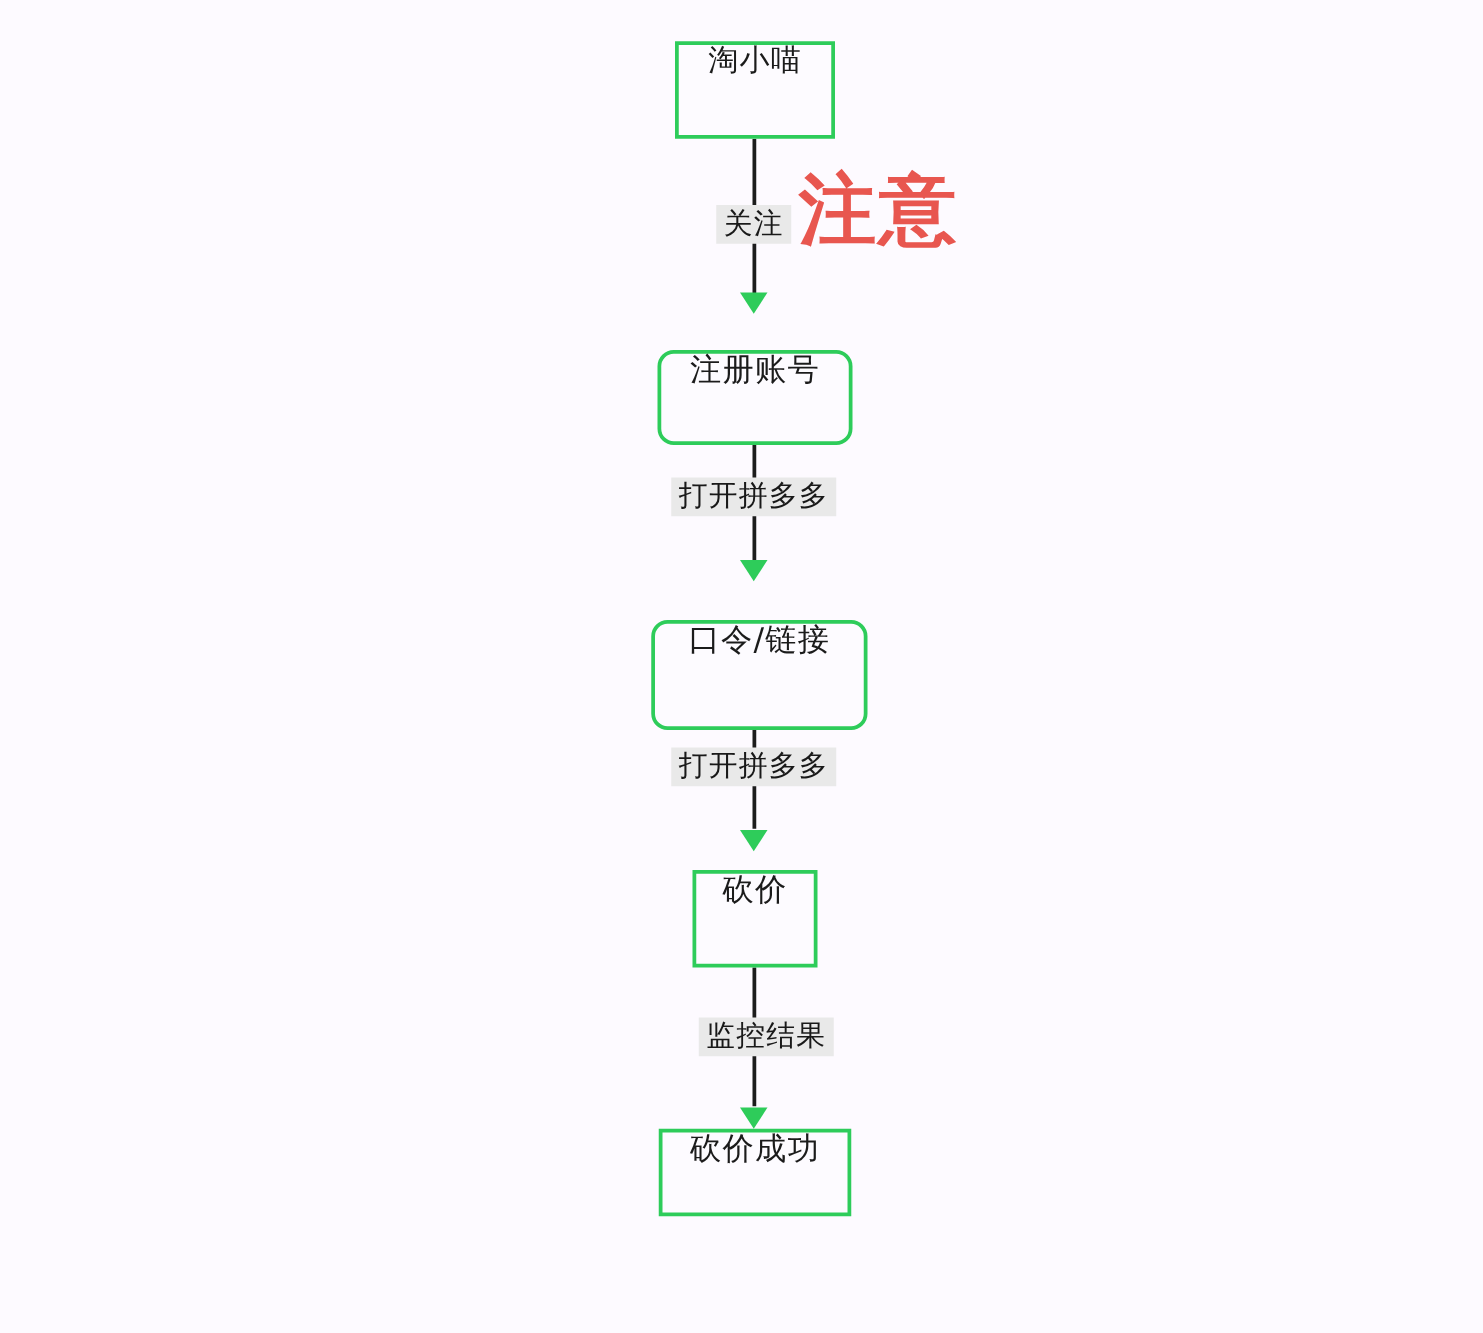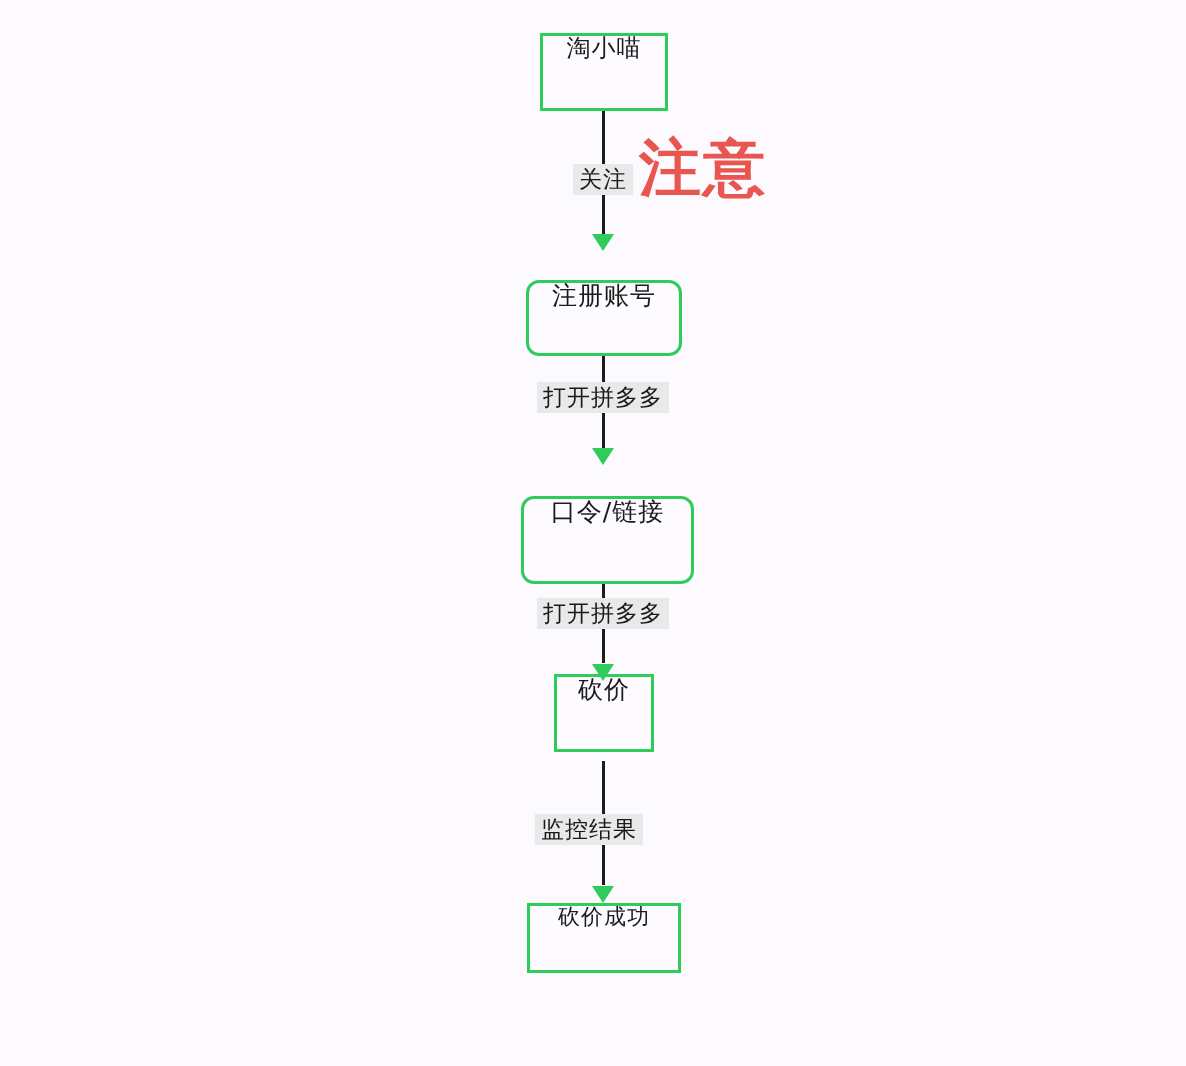--- a/index.html
+++ b/index.html
@@ -43,22 +43,22 @@
     line-height: 1;
   }
   .node.rounded {
     border-radius: 13px;
     margin-top: 28px;
   }
 
   .node-1 { left: 540px; top: 33px;  width: 128px; height: 78px;  font-size: 24px; }
   .node-2 { left: 526px; top: 252px; width: 156px; height: 76px;  font-size: 25px; }
   .node-3 { left: 521px; top: 468px; width: 173px; height: 88px;  font-size: 25px; }
-  .node-4 { left: 554px; top: 674px; width: 100px; height: 78px;  font-size: 25px; }
-  .node-5 { left: 527px; top: 903px; width: 154px; height: 70px;  font-size: 22px; }
+  .node-4 { left: 554px; top: 696px; width: 100px; height: 78px;  font-size: 25px; }
+  .node-5 { left: 527px; top: 903px; width: 154px; height: 70px;  font-size: 25px; }
 
   
   .connector {
     position: absolute;
     width: 3px;
     background: #1c1c1c;
     left: 602px;
     z-index: 1;
   }
   .conn-1 { top: 111px; height: 127px; }
@@ -91,21 +91,21 @@
     line-height: 1.18;
     padding: 2px 6px;
     white-space: nowrap;
     transform: translateX(-50%);
     letter-spacing: 1px;
     z-index: 5;
   }
   .elabel-1 { left: 603px; top: 164px; }
   .elabel-2 { left: 603px; top: 382px; }
   .elabel-3 { left: 603px; top: 598px; }
-  .elabel-4 { left: 589px; top: 814px; }
+  .elabel-4 { left: 613px; top: 814px; }
 
   
   .watermark {
     position: absolute;
     left: 639px;
     top: 137px;
     font-size: 62px;
     line-height: 1;
     color: #e8564f;
     letter-spacing: 2px;

